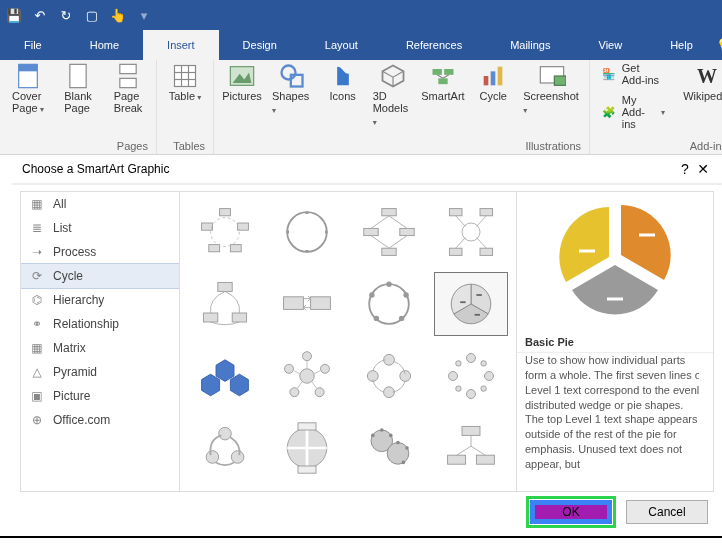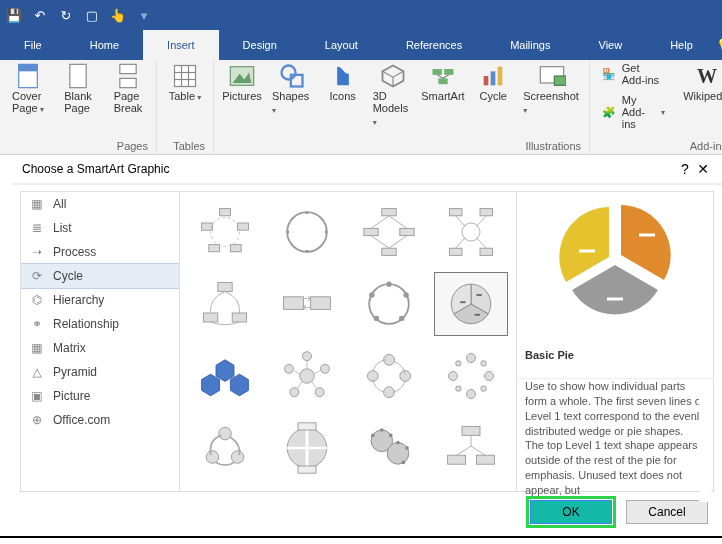--- a/index.html
+++ b/index.html
@@ -38,30 +38,30 @@
 .cat-list { width: 160px; border: 1px solid #ddd; background: #fff; overflow: hidden; }
 .cat-item { display: flex; align-items: center; gap: 8px; padding: 4px 8px; color: #444; cursor: pointer; }
 .cat-item.sel { background: #e6ecf5; border: 1px solid #c2d0e6; margin: -1px; }
 .cat-item .ci { width: 16px; height: 16px; display: inline-flex; align-items: center; justify-content: center; color: #888; }
 
 .gallery { flex: 1; border-top: 1px solid #ddd; border-bottom: 1px solid #ddd; padding: 8px; display: grid; grid-template-columns: repeat(4, 1fr); grid-auto-rows: 64px; gap: 8px; overflow: hidden; }
 .thumb { border: 1px solid transparent; display: flex; align-items: center; justify-content: center; }
 .thumb.sel { border: 1px solid #777; background: #f7f7f7; }
 .thumb svg { width: 54px; height: 54px; }
 
-.preview { width: 198px; border: 1px solid #ddd; display: flex; flex-direction: column; gap: 13px; }
+.preview { width: 198px; border: 1px solid #ddd; display: flex; flex-direction: column; }
 .preview-img { flex: 0 0 140px; display: flex; align-items: center; justify-content: center; }
 .preview-title { font-weight: 600; font-size: 11px; padding: 4px 8px 2px; color: #333; }
 .preview-desc { font-size: 11px; color: #555; padding: 0 8px 6px; line-height: 1.35; border-top: 1px solid #eee; margin-top: 2px; position: relative; }
 .preview-desc::after { content: ""; position: absolute; right: 2px; top: 2px; bottom: 2px; width: 12px; background: linear-gradient(#fff,#fff); }
 .scroll-hint { position: absolute; right: 0; top: 0; bottom: 0; width: 14px; display: flex; flex-direction: column; justify-content: space-between; align-items: center; color: #888; font-size: 9px; padding: 2px 0;}
 
 .dlg-buttons { display: flex; justify-content: flex-end; gap: 14px; padding: 8px 14px 10px; }
 .btn { min-width: 82px; height: 24px; border: 1px solid #adadad; background: #e9e9e9; font-size: 12px; display: flex; align-items: center; justify-content: center; cursor: pointer; }
-.btn.ok { border: 1px solid #3b82f6; background: #14b8a6; outline: 3px solid #2bd44a; outline-offset: 1px; }
+.btn.ok { border: 5px solid #3b82f6; background: #a21caf; outline: 3px solid #2bd44a; outline-offset: 1px; }
 
 hr.bottom { border: none; border-top: 2px solid #000; margin-top: 2px;}
 </style>
 </head>
 <body>
 
 <div class="qat">
   <span class="icon">💾</span>
   <span class="icon">↶</span>
   <span class="icon">↻</span>

